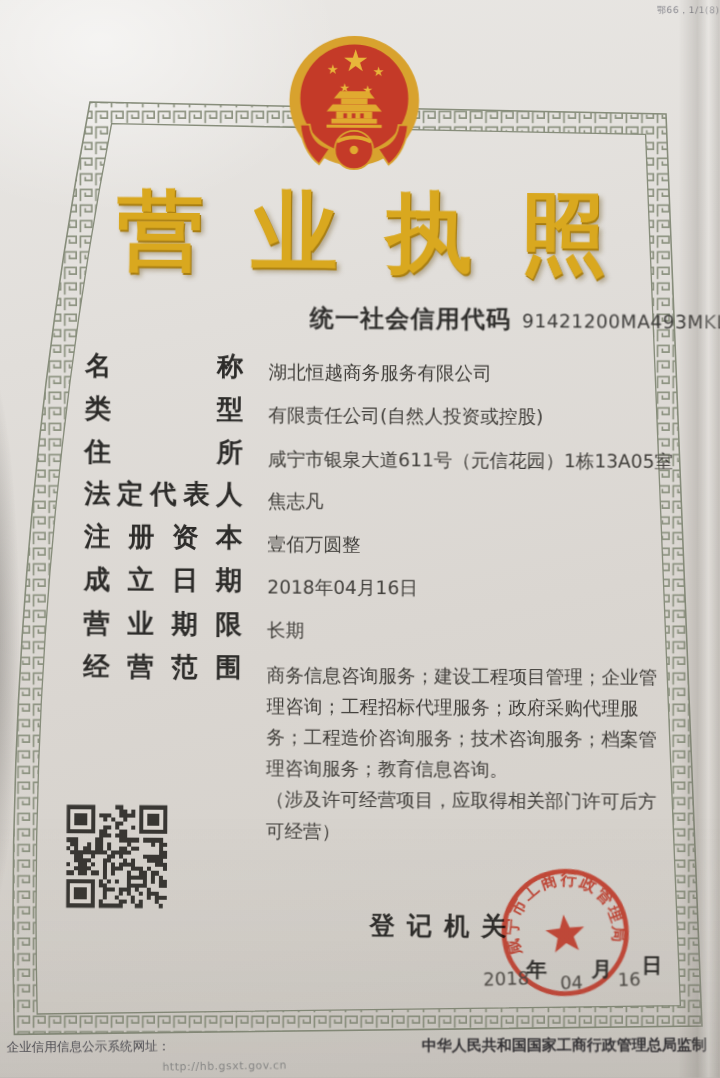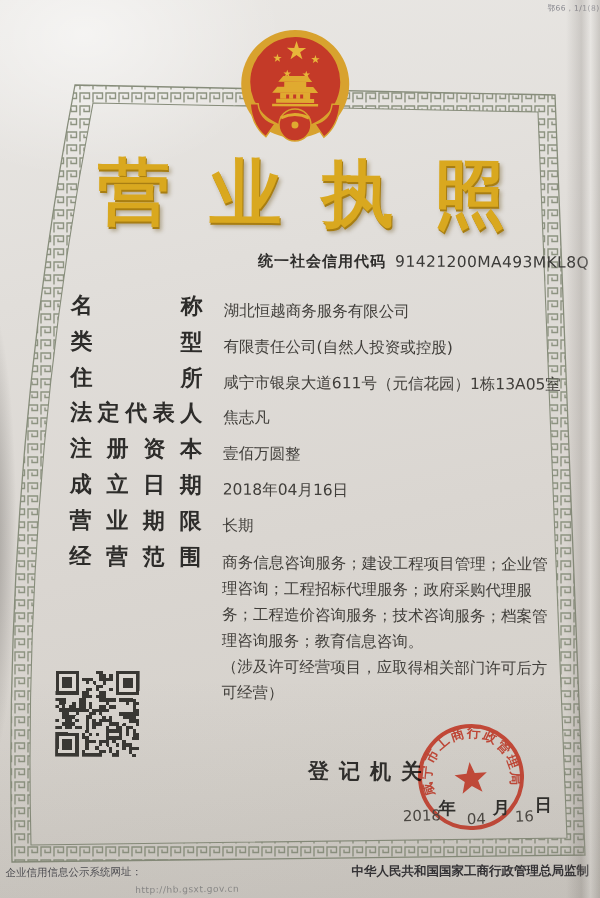--- a/index.html
+++ b/index.html
@@ -24,21 +24,21 @@
 
   .emblem{position:absolute;left:234px;top:26px;}
 
   .title{
     position:absolute;left:0;top:146px;width:600px;margin:0;text-align:center;
     font-size:72px;font-weight:bold;letter-spacing:40px;padding-left:40px;box-sizing:border-box;
     color:#d9a81f;text-shadow:1px 2px 0 #a87e12,3px 4px 4px rgba(92,66,6,.38);
   }
 
   .credit-line{position:absolute;left:257px;top:252px;display:flex;align-items:baseline;gap:9px;white-space:nowrap;}
-  .credit-label{font-size:15px;font-weight:bold;color:#2f2e2c;letter-spacing:1px;}
+  .credit-label{font-size:20px;font-weight:bold;color:#2f2e2c;letter-spacing:1px;}
   .credit-code{font-size:15.5px;color:#3b3a38;letter-spacing:.4px;}
 
   .fields{position:absolute;left:70px;top:296px;width:492px;}
   .frow{display:flex;align-items:flex-start;min-height:35.8px;}
   .flabel{width:132px;flex-shrink:0;font-size:22px;font-weight:bold;color:#2d2c2a;line-height:1;}
   .js-justify{display:flex;justify-content:space-between;}
   .fvalue{margin-left:21px;width:346px;font-size:15.5px;color:#403e3a;line-height:25px;padding-top:3px;white-space:nowrap;}
   .fvalue.wrapv{white-space:normal;line-height:26px;}
 
   .qr{position:absolute;left:57px;top:672px;opacity:.88;}

